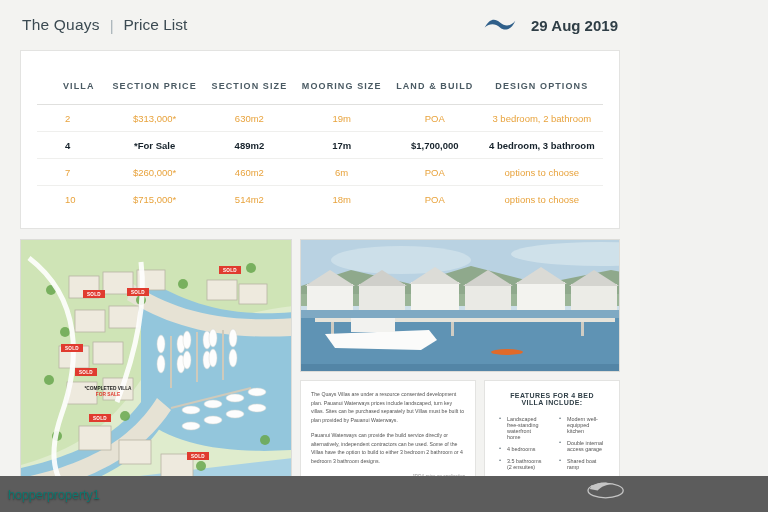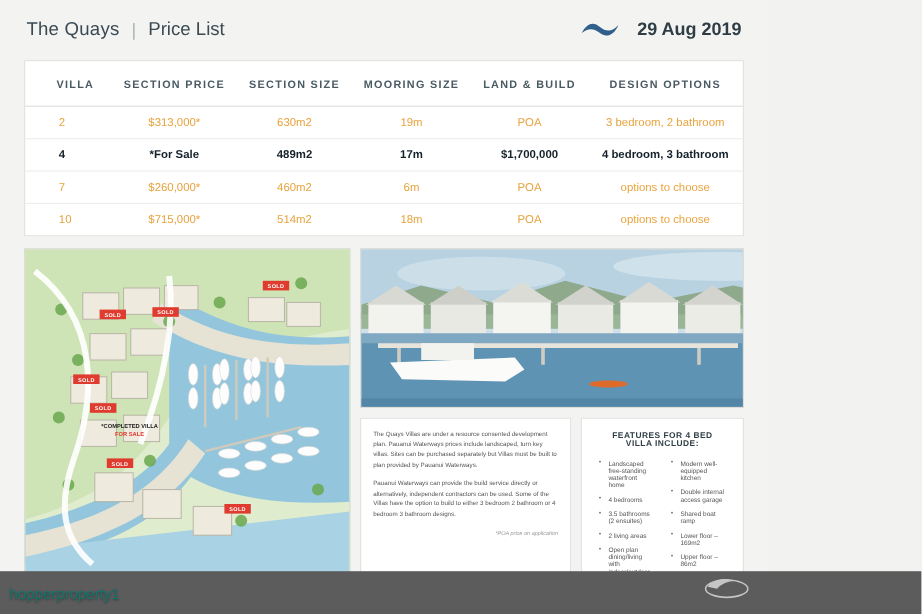--- a/index.html
+++ b/index.html
@@ -16,29 +16,29 @@
 
   
   .header {
     height:50px; display:flex; align-items:center;
     padding:0 22px; justify-content:space-between;
   }
   .hdr-left { display:flex; align-items:center; gap:10px; }
   .hdr-title { font-size:15.5px; color:#3b4a52; letter-spacing:.2px; }
   .hdr-sep { color:#a8b3b8; font-size:15px; }
   .hdr-sub { font-size:15.5px; color:#3b4a52; }
-  .hdr-right { display:flex; align-items:flex-start; gap:14px; }
+  .hdr-right { display:flex; align-items:center; gap:14px; }
   .hdr-date { font-size:15px; font-weight:bold; color:#2f3e46; }
   .wave-logo { width:34px; height:18px; }
 
   
   .table-card {
     margin:0 20px; background:#ffffff;
     border:1px solid #e3e3e1;
-    padding:0;
+    padding:16px;
   }
   table { width:100%; border-collapse:collapse; }
   thead th {
     font-size:9px; letter-spacing:1.1px; color:#4a5a63;
     font-weight:bold; text-transform:uppercase;
     padding:14px 4px 13px 4px; text-align:center;
     border-bottom:1px solid #e0e0de;
   }
   thead th.col-villa { text-align:left; padding-left:26px; width:12%; }
   tbody td {

